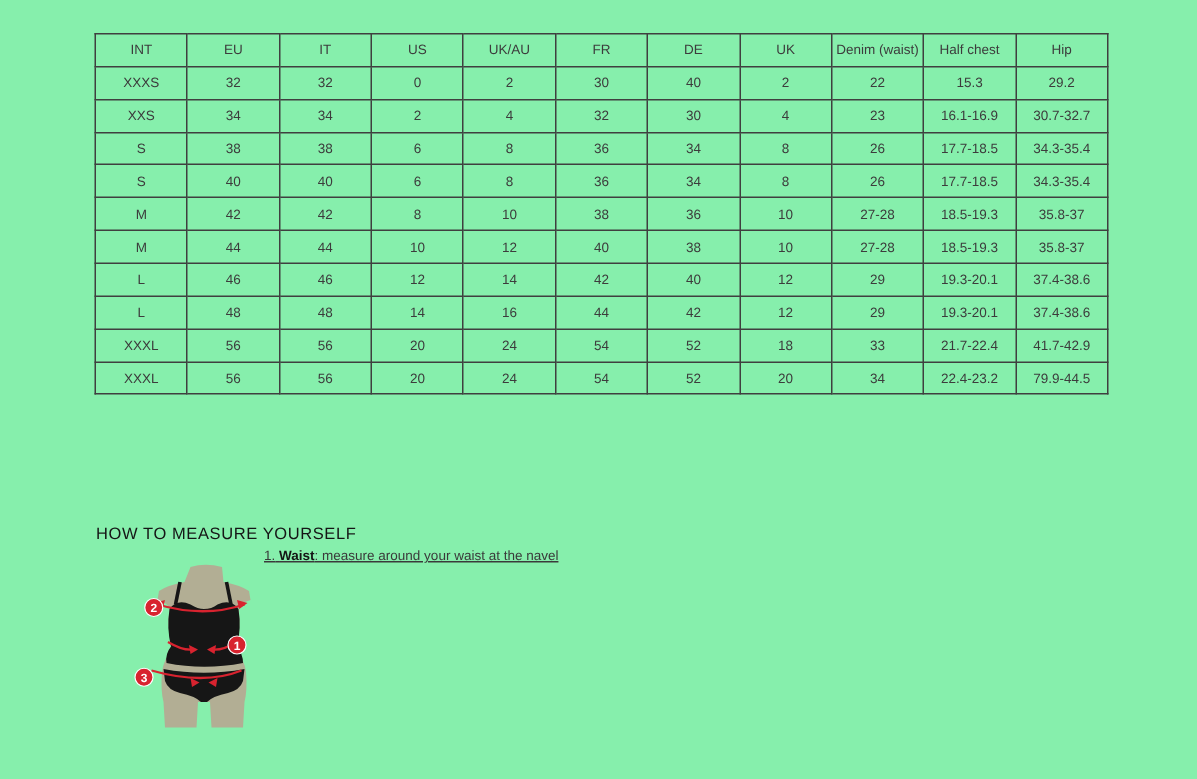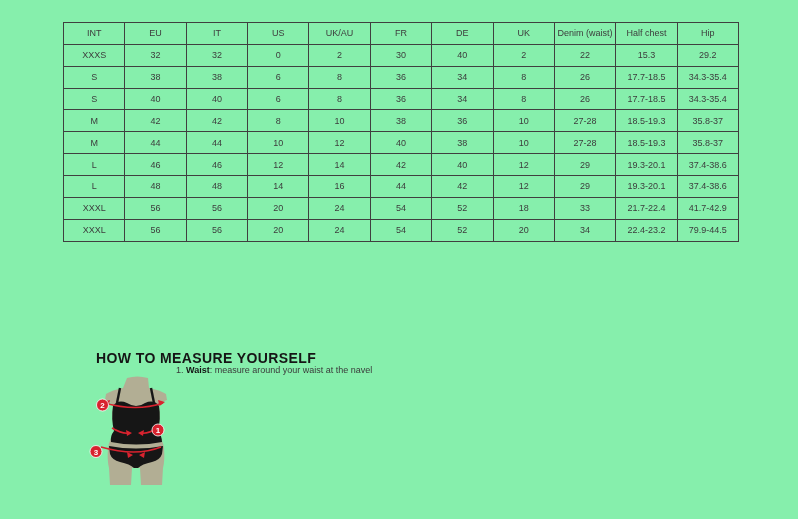--- a/index.html
+++ b/index.html
@@ -35,25 +35,24 @@
     padding: 0 1px;
     white-space: nowrap;
     overflow: hidden;
   }
 
   
   .measure-title {
     position: absolute;
     left: 64px;
     top: 350px;
-    font-size: 14px;
-    font-weight: bold;
+    font-size: 11px;
+    font-weight: normal;
     letter-spacing: 0.4px;
     color: #151515;
-    margin-left: 32px;
   }
 
   .figure-svg {
     position: absolute;
     left: 84px;
     top: 374px;
     width: 86px;
     height: 114px;
   }
 
@@ -63,20 +62,21 @@
     top: 365px;
     list-style: none;
     width: 330px;
   }
   .measure-list li {
     font-size: 9px;
     line-height: 11px;
     color: #3a3a3a;
     margin-bottom: 7.5px;
     white-space: nowrap;
+    text-decoration: underline;
   }
   .measure-list li b { color: #141414; }
 </style>
 </head>
 <body>
 
 <div class="page">
 
   <table class="size-table">
     <thead>
@@ -102,20 +102,33 @@
           <td>0</td>
           <td>2</td>
           <td>30</td>
           <td>40</td>
           <td>2</td>
           <td>22</td>
           <td>15.3</td>
           <td>29.2</td>
         </tr>
         <tr>
+          <td>XXS</td>
+          <td>34</td>
+          <td>34</td>
+          <td>2</td>
+          <td>4</td>
+          <td>32</td>
+          <td>30</td>
+          <td>4</td>
+          <td>23</td>
+          <td>16.1-16.9</td>
+          <td>30.7-32.7</td>
+        </tr>
+        <tr>
           <td>S</td>
           <td>38</td>
           <td>38</td>
           <td>6</td>
           <td>8</td>
           <td>36</td>
           <td>34</td>
           <td>8</td>
           <td>26</td>
           <td>17.7-18.5</td>

